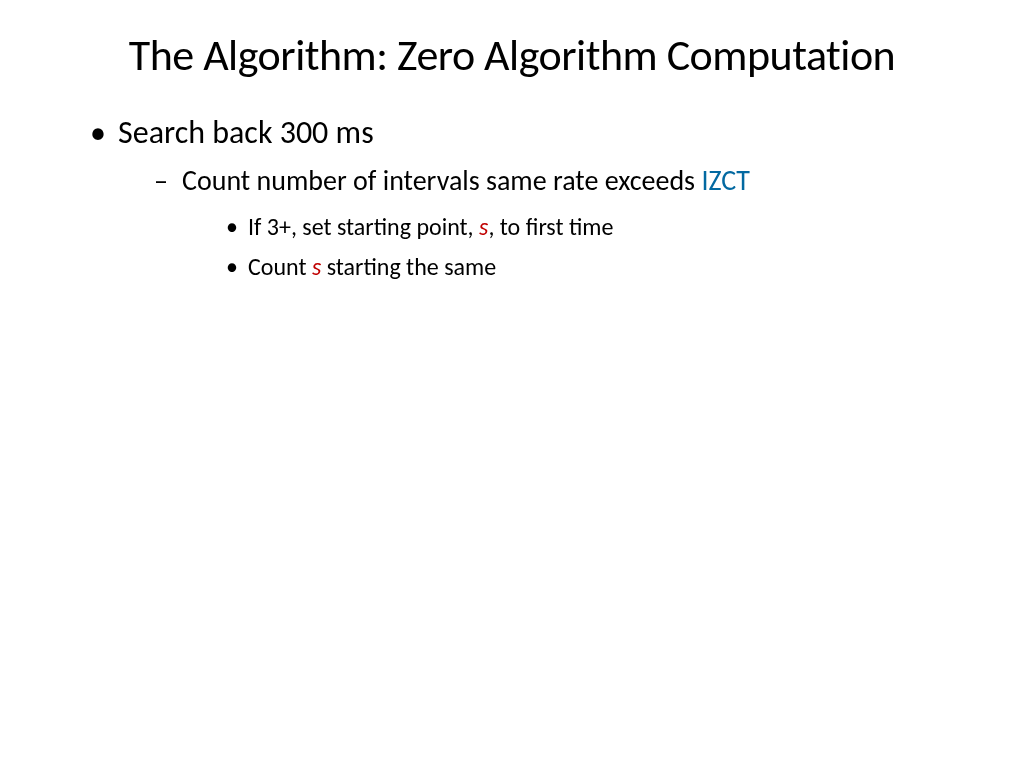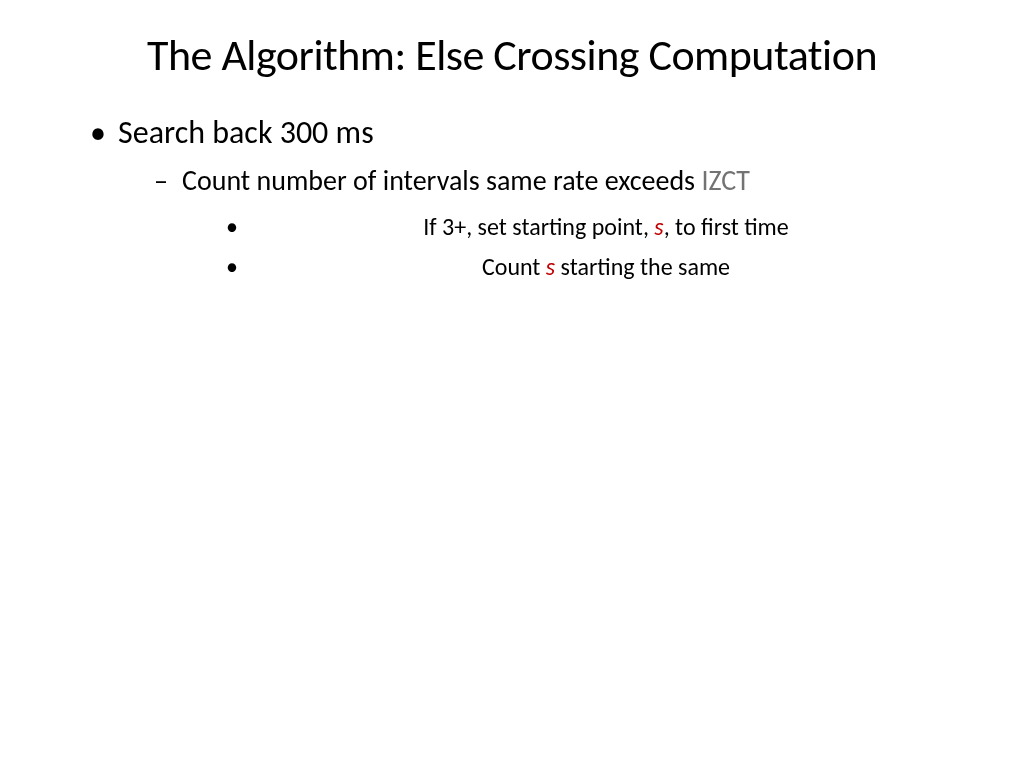--- a/index.html
+++ b/index.html
@@ -55,47 +55,46 @@
     ul.level2 > li::before {
       content: "–";
       position: absolute;
       left: 0;
       top: 0;
     }
     ul.level3 {
       list-style: none;
       padding-left: 44px;
       margin-top: 8px;
-      text-align: center;
     }
     ul.level3 > li {
       font-size: 24px;
       line-height: 1.5;
       margin-bottom: 4px;
       position: relative;
       padding-left: 22px;
     }
     ul.level3 > li::before {
       content: "•";
       position: absolute;
       left: 0;
       top: 0;
     }
     .accent {
-      color: #737373;
+      color: #0369a1;
     }
     .accent-italic {
       color: #C00000;
       font-style: italic;
     }
   </style>
 </head>
 <body>
 
-<h1 class="title">The Algorithm: Else Crossing Computation</h1>
+<h1 class="title">The Algorithm: Zero Algorithm Computation</h1>
 
 <ul class="level1">
   <li>
     <span>Search back 300 ms</span>
     <ul class="level2">
       <li>
         <span>Count number of intervals same rate exceeds </span><span class="accent">IZCT</span>
         <ul class="level3">
           <li>
             <span>If 3+, set starting point, </span><span class="accent-italic">s</span><span>, to first time</span>

